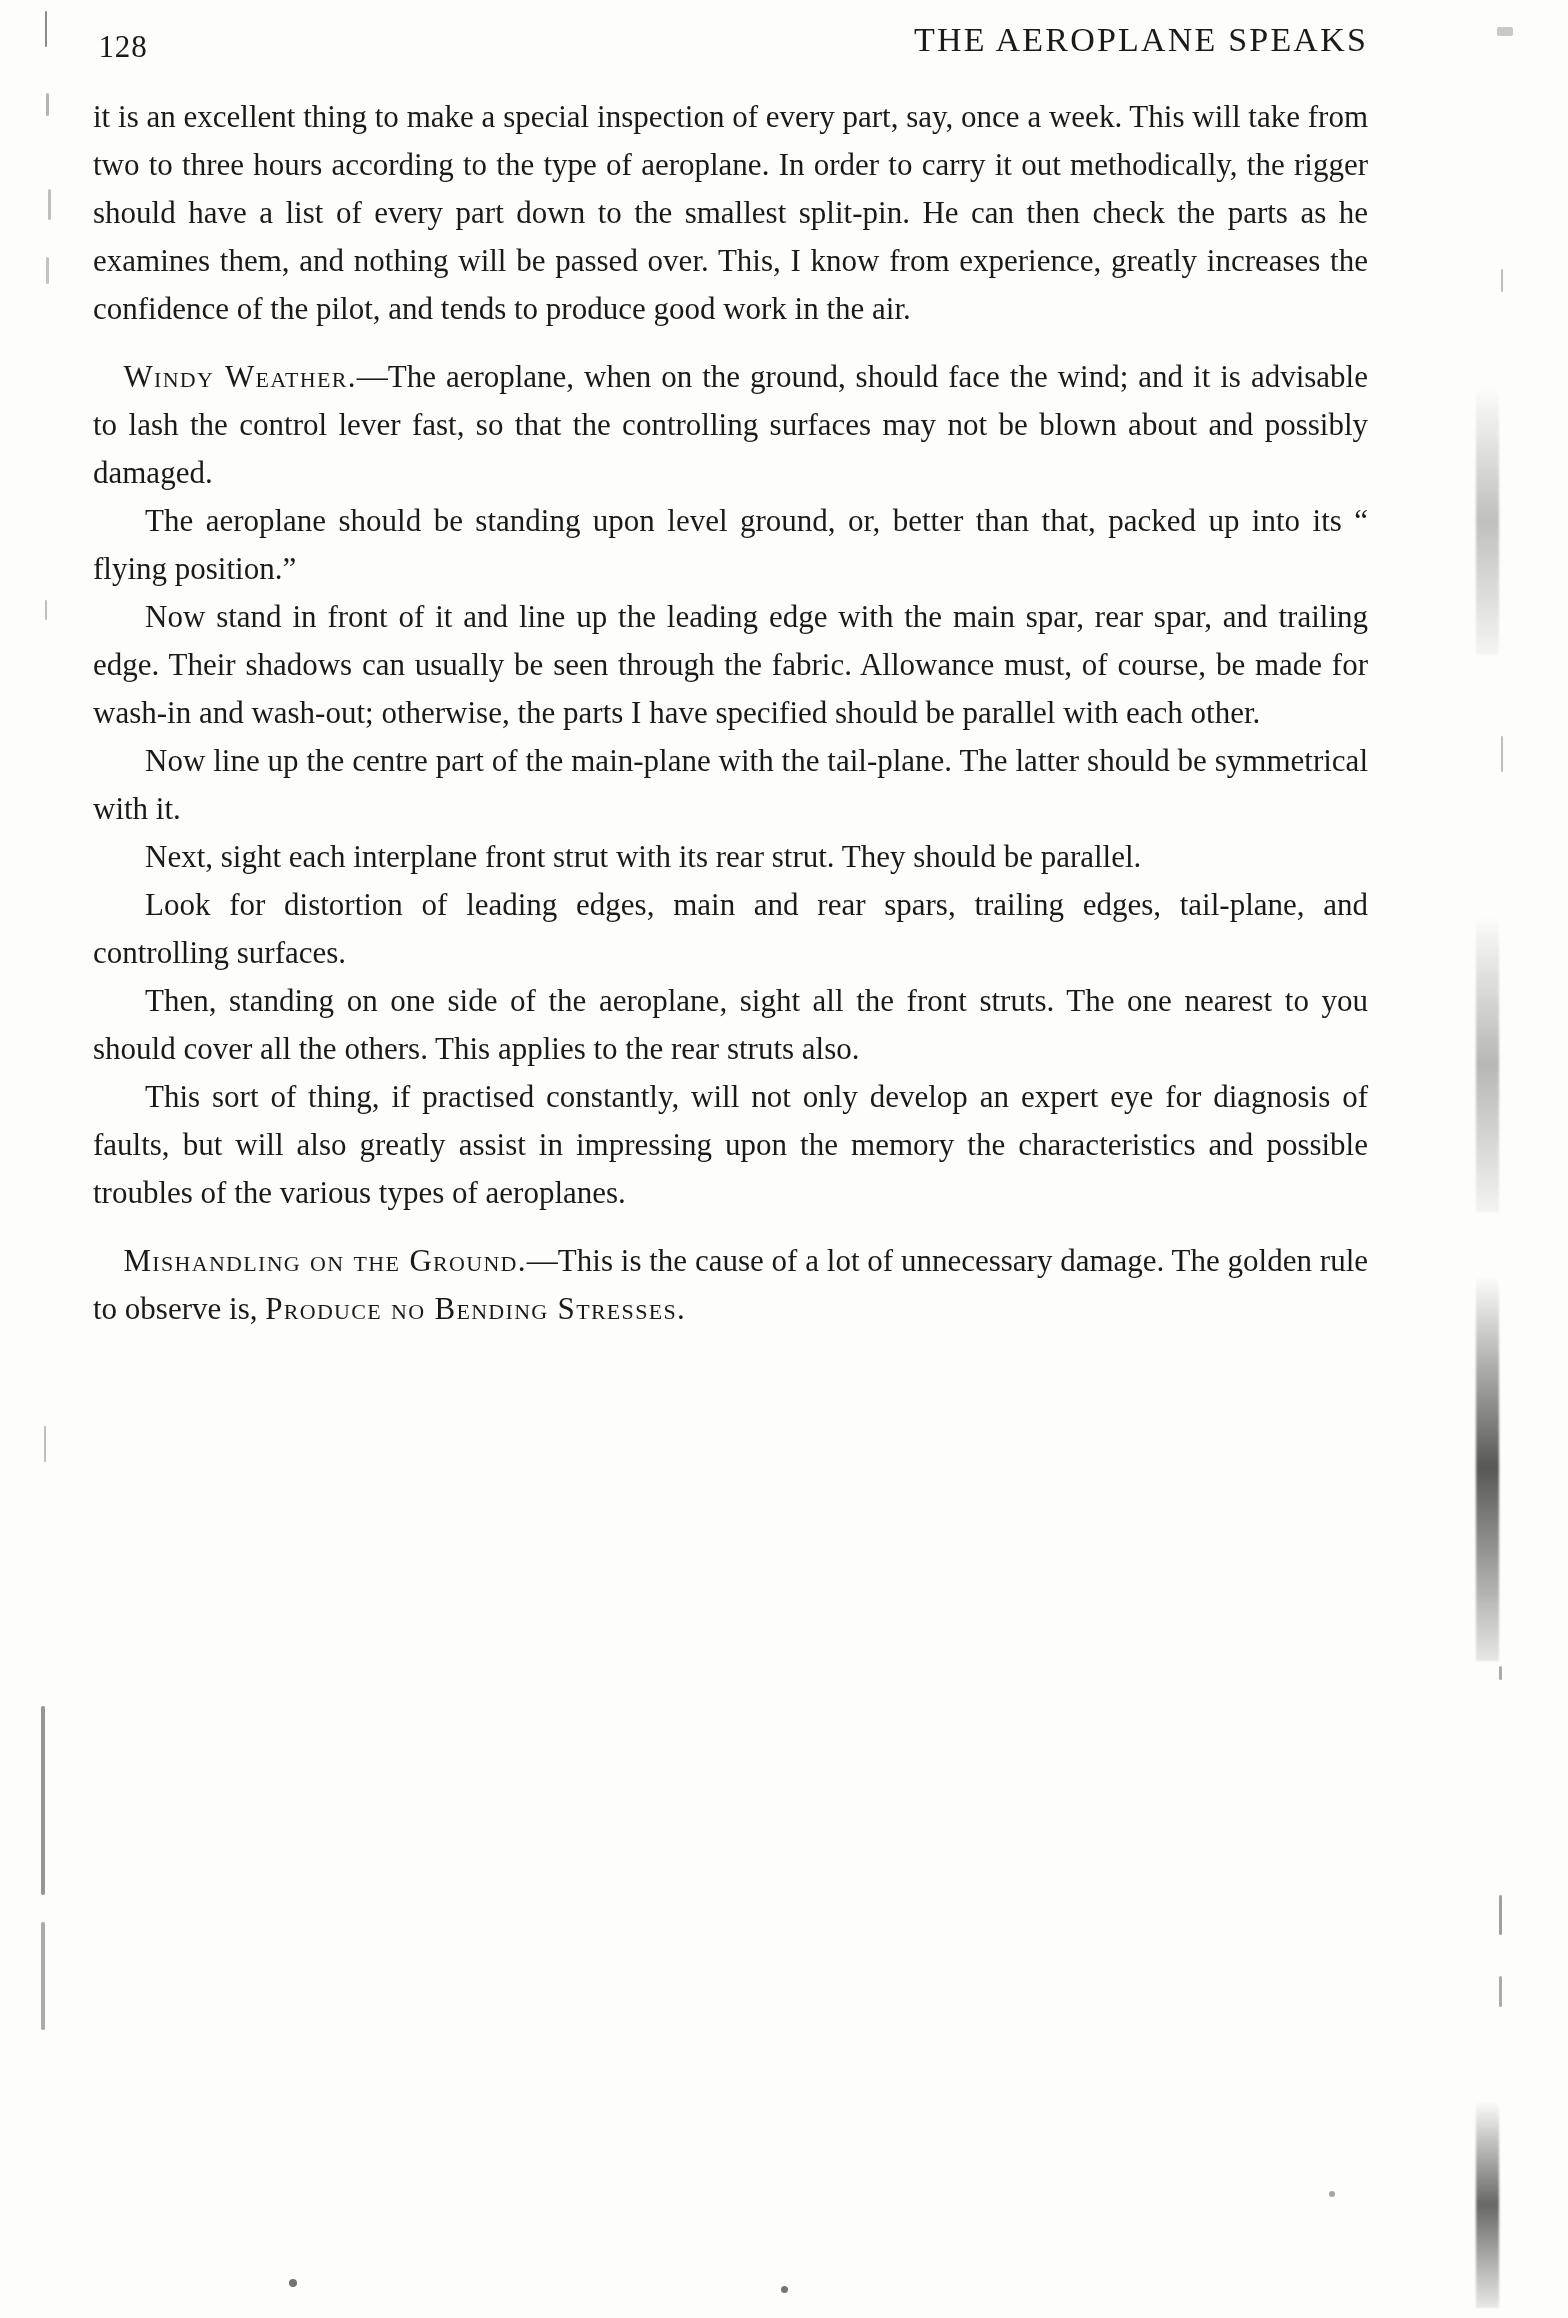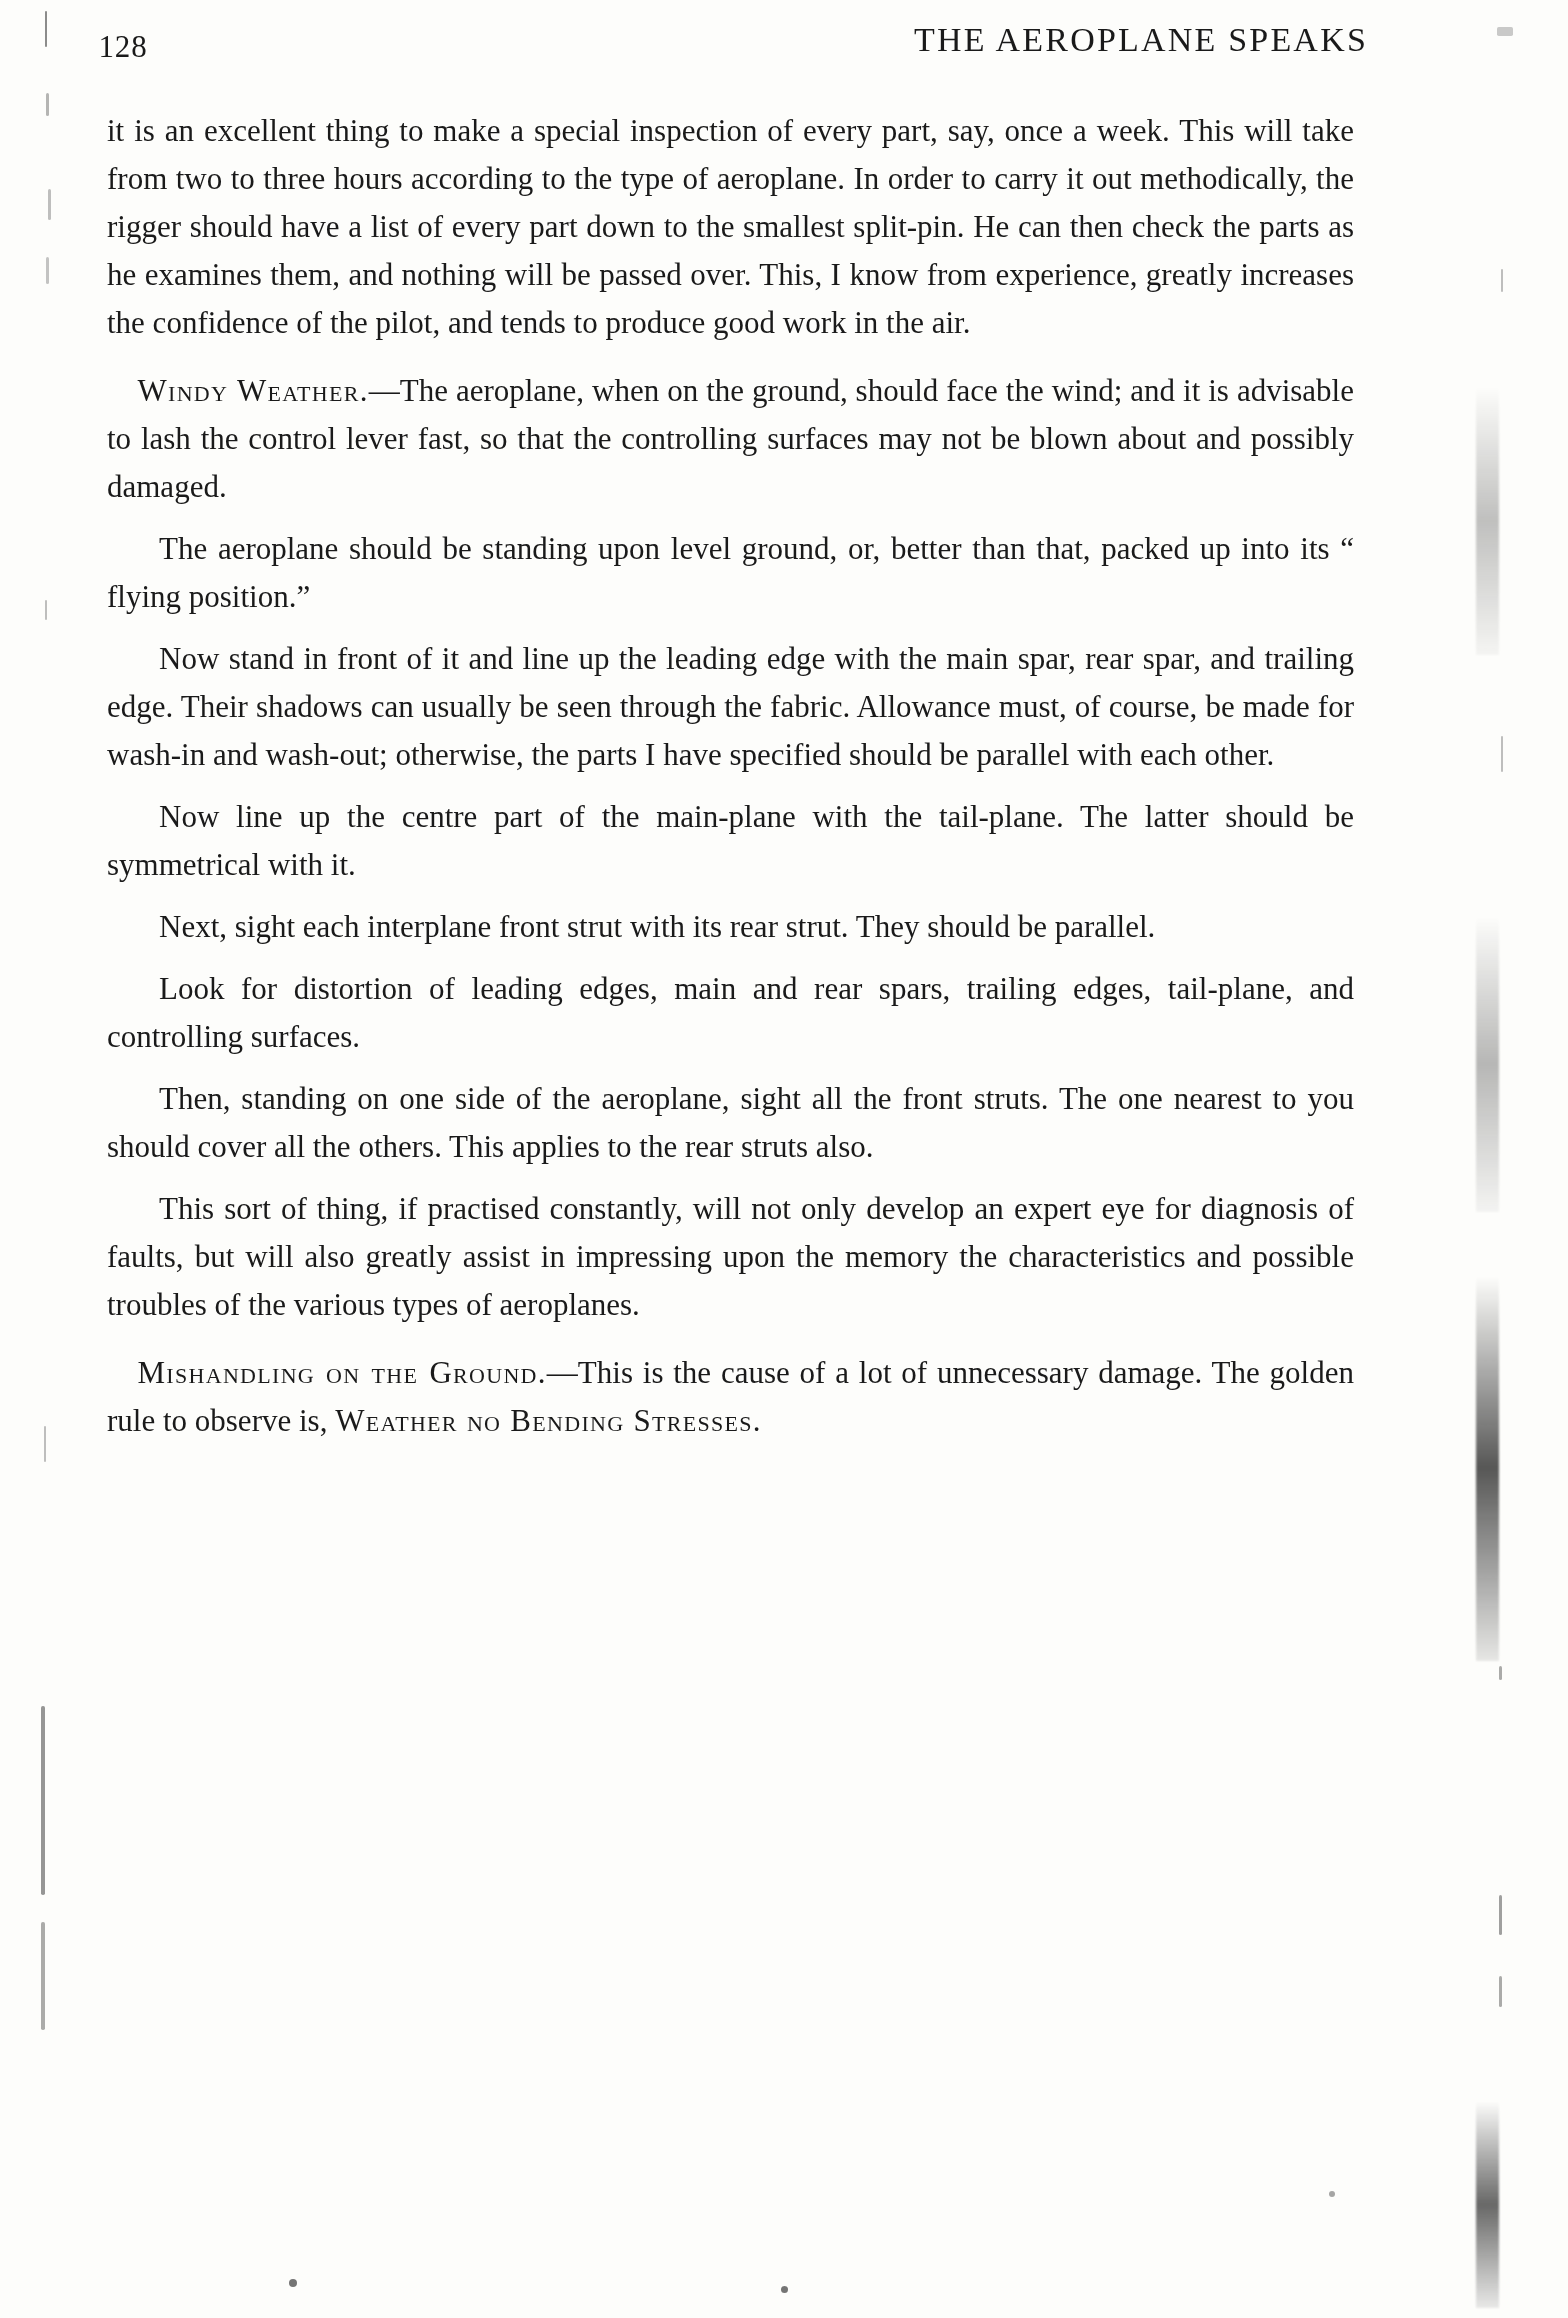--- a/index.html
+++ b/index.html
@@ -83,21 +83,21 @@
   }
 
   .body-text {
     font-size: 31px;
     line-height: 48px;
     text-align: justify;
     text-justify: inter-word;
   }
 
   p {
-    margin: 14px;
+    margin: 0;
   }
 
   p.indent {
     text-indent: 52px;
   }
 
   p.space-before {
     margin-top: 20px;
   }
 
@@ -175,18 +175,18 @@
       <p class="indent"><span>Now line up the centre part of the main-plane with the tail-plane.  The latter should be symmetrical with it.</span></p>
 
       <p class="indent"><span>Next, sight each interplane front strut with its rear strut.  They should be parallel.</span></p>
 
       <p class="indent"><span>Look for distortion of leading edges, main and rear spars, trailing edges, tail-plane, and controlling surfaces.</span></p>
 
       <p class="indent"><span>Then, standing on one side of the aeroplane, sight all the front struts.  The one nearest to you should cover all the others.  This applies to the rear struts also.</span></p>
 
       <p class="indent"><span>This sort of thing, if practised constantly, will not only develop an expert eye for diagnosis of faults, but will also greatly assist in impressing upon the memory the characteristics and possible troubles of the various types of aeroplanes.</span></p>
 
-      <p class="space-before"><span class="lead-space"></span><span class="sc">Mishandling on the Ground.</span><span>—This is the cause of a lot of unnecessary damage.  The golden rule to observe is,</span> <span class="sc">Weather no Bending Stresses.</span></p>
+      <p class="space-before"><span class="lead-space"></span><span class="sc">Mishandling on the Ground.</span><span>—This is the cause of a lot of unnecessary damage.  The golden rule to observe is,</span> <span class="sc">Produce no Bending Stresses.</span></p>
 
     </div>
   </div>
 </div>
 
 
 </body></html>

